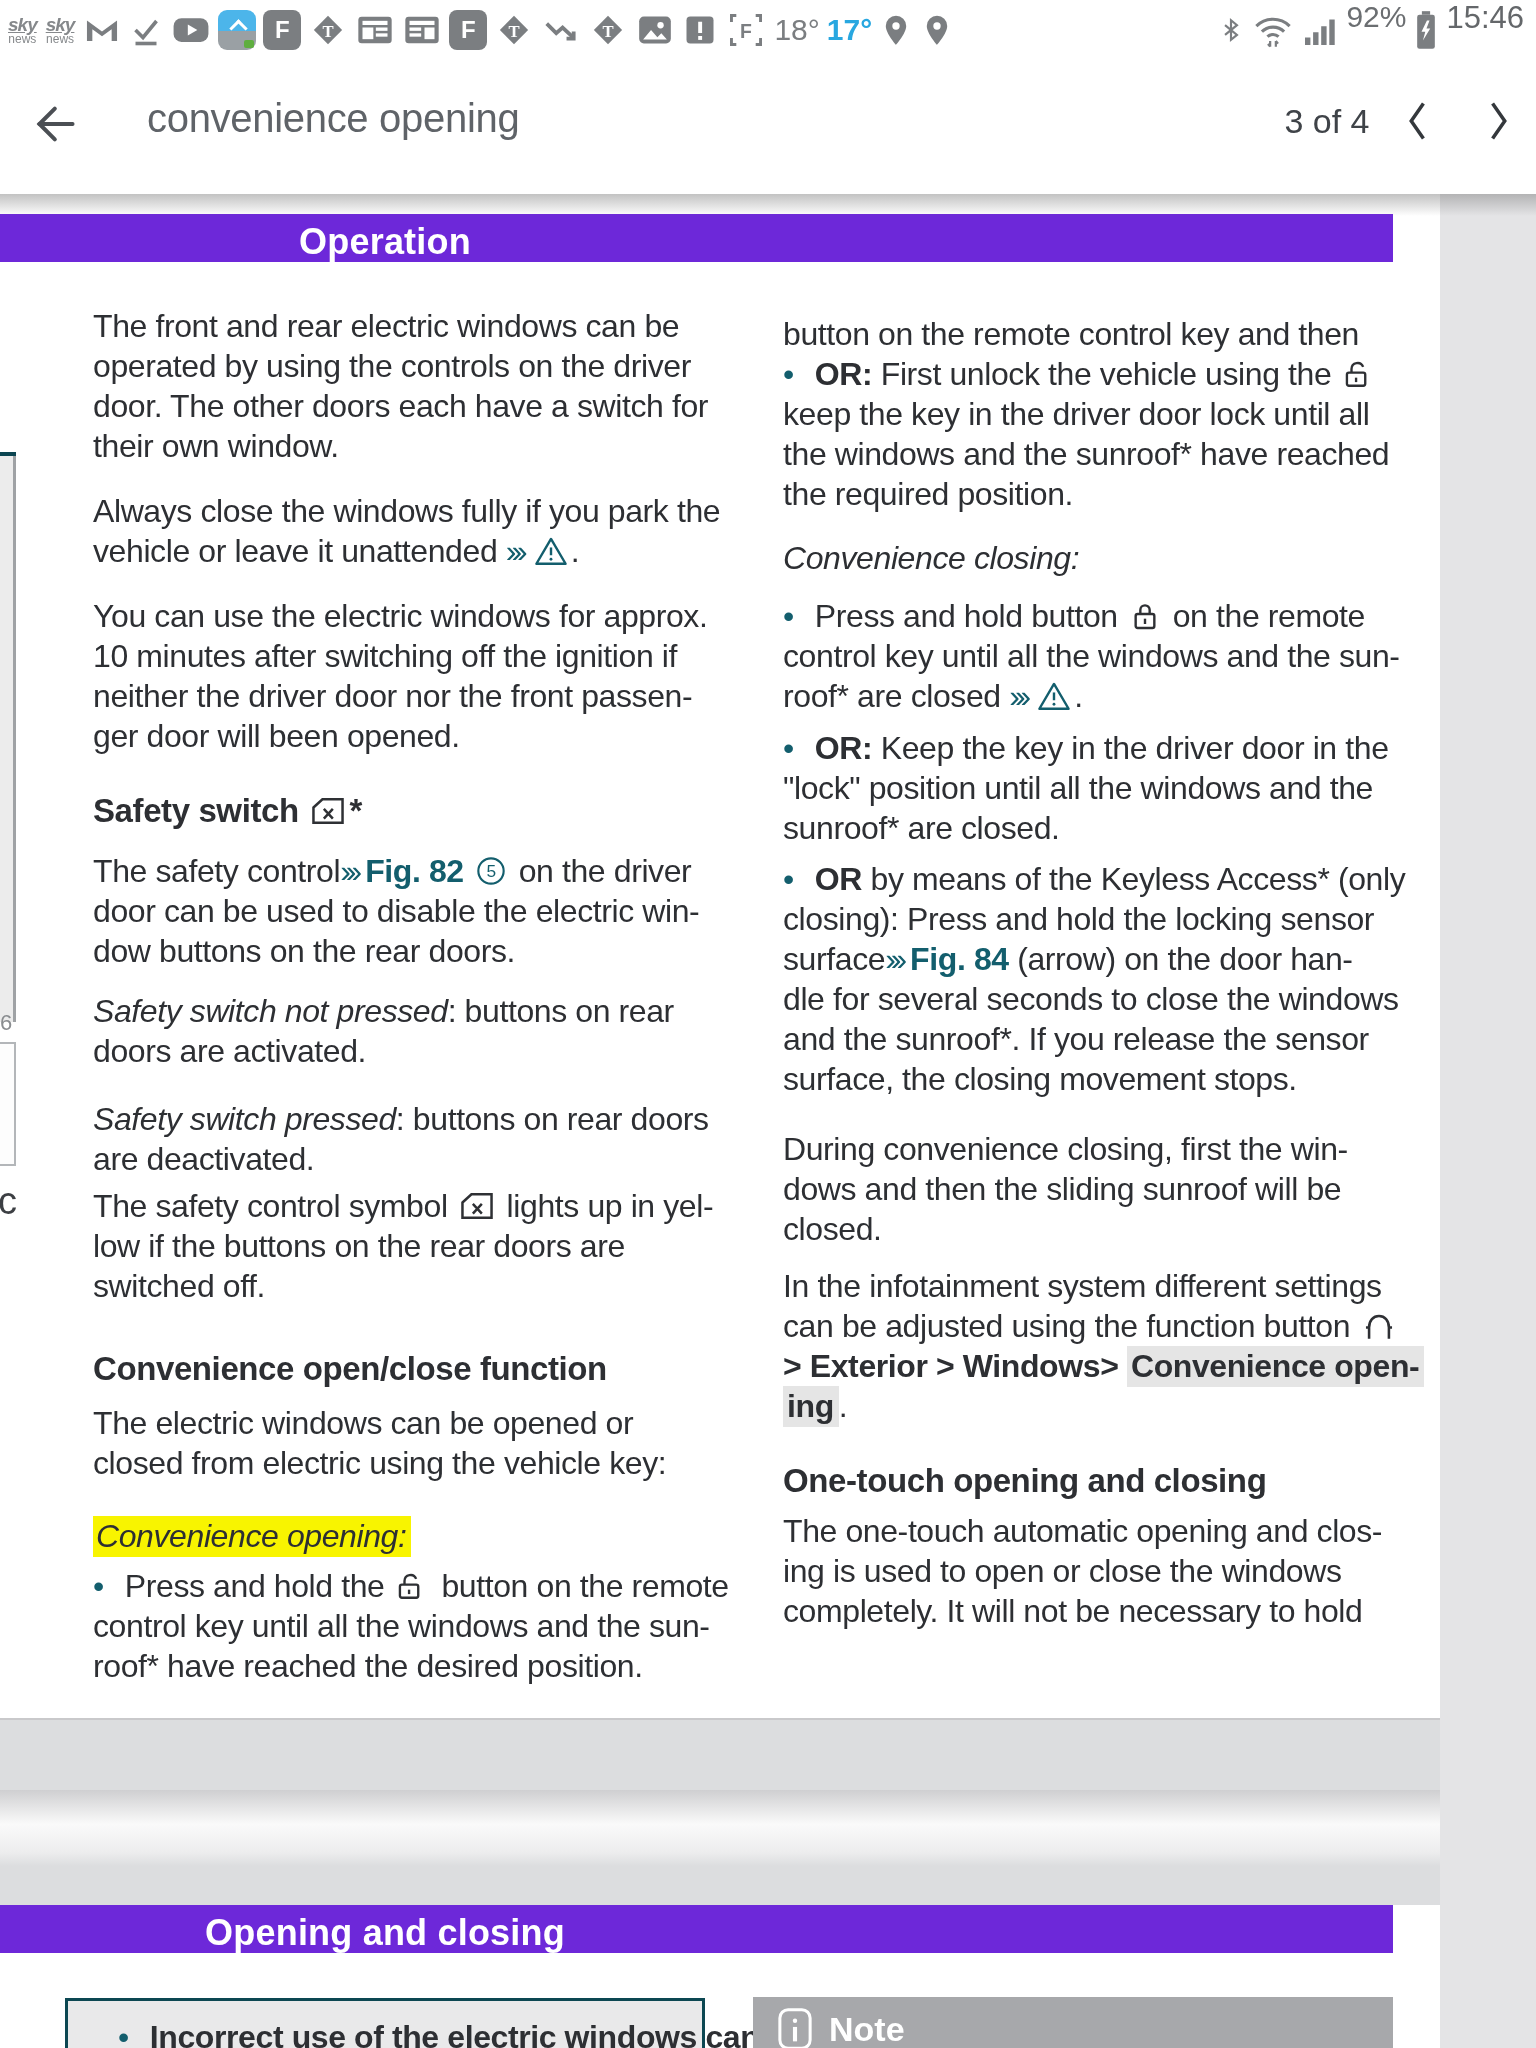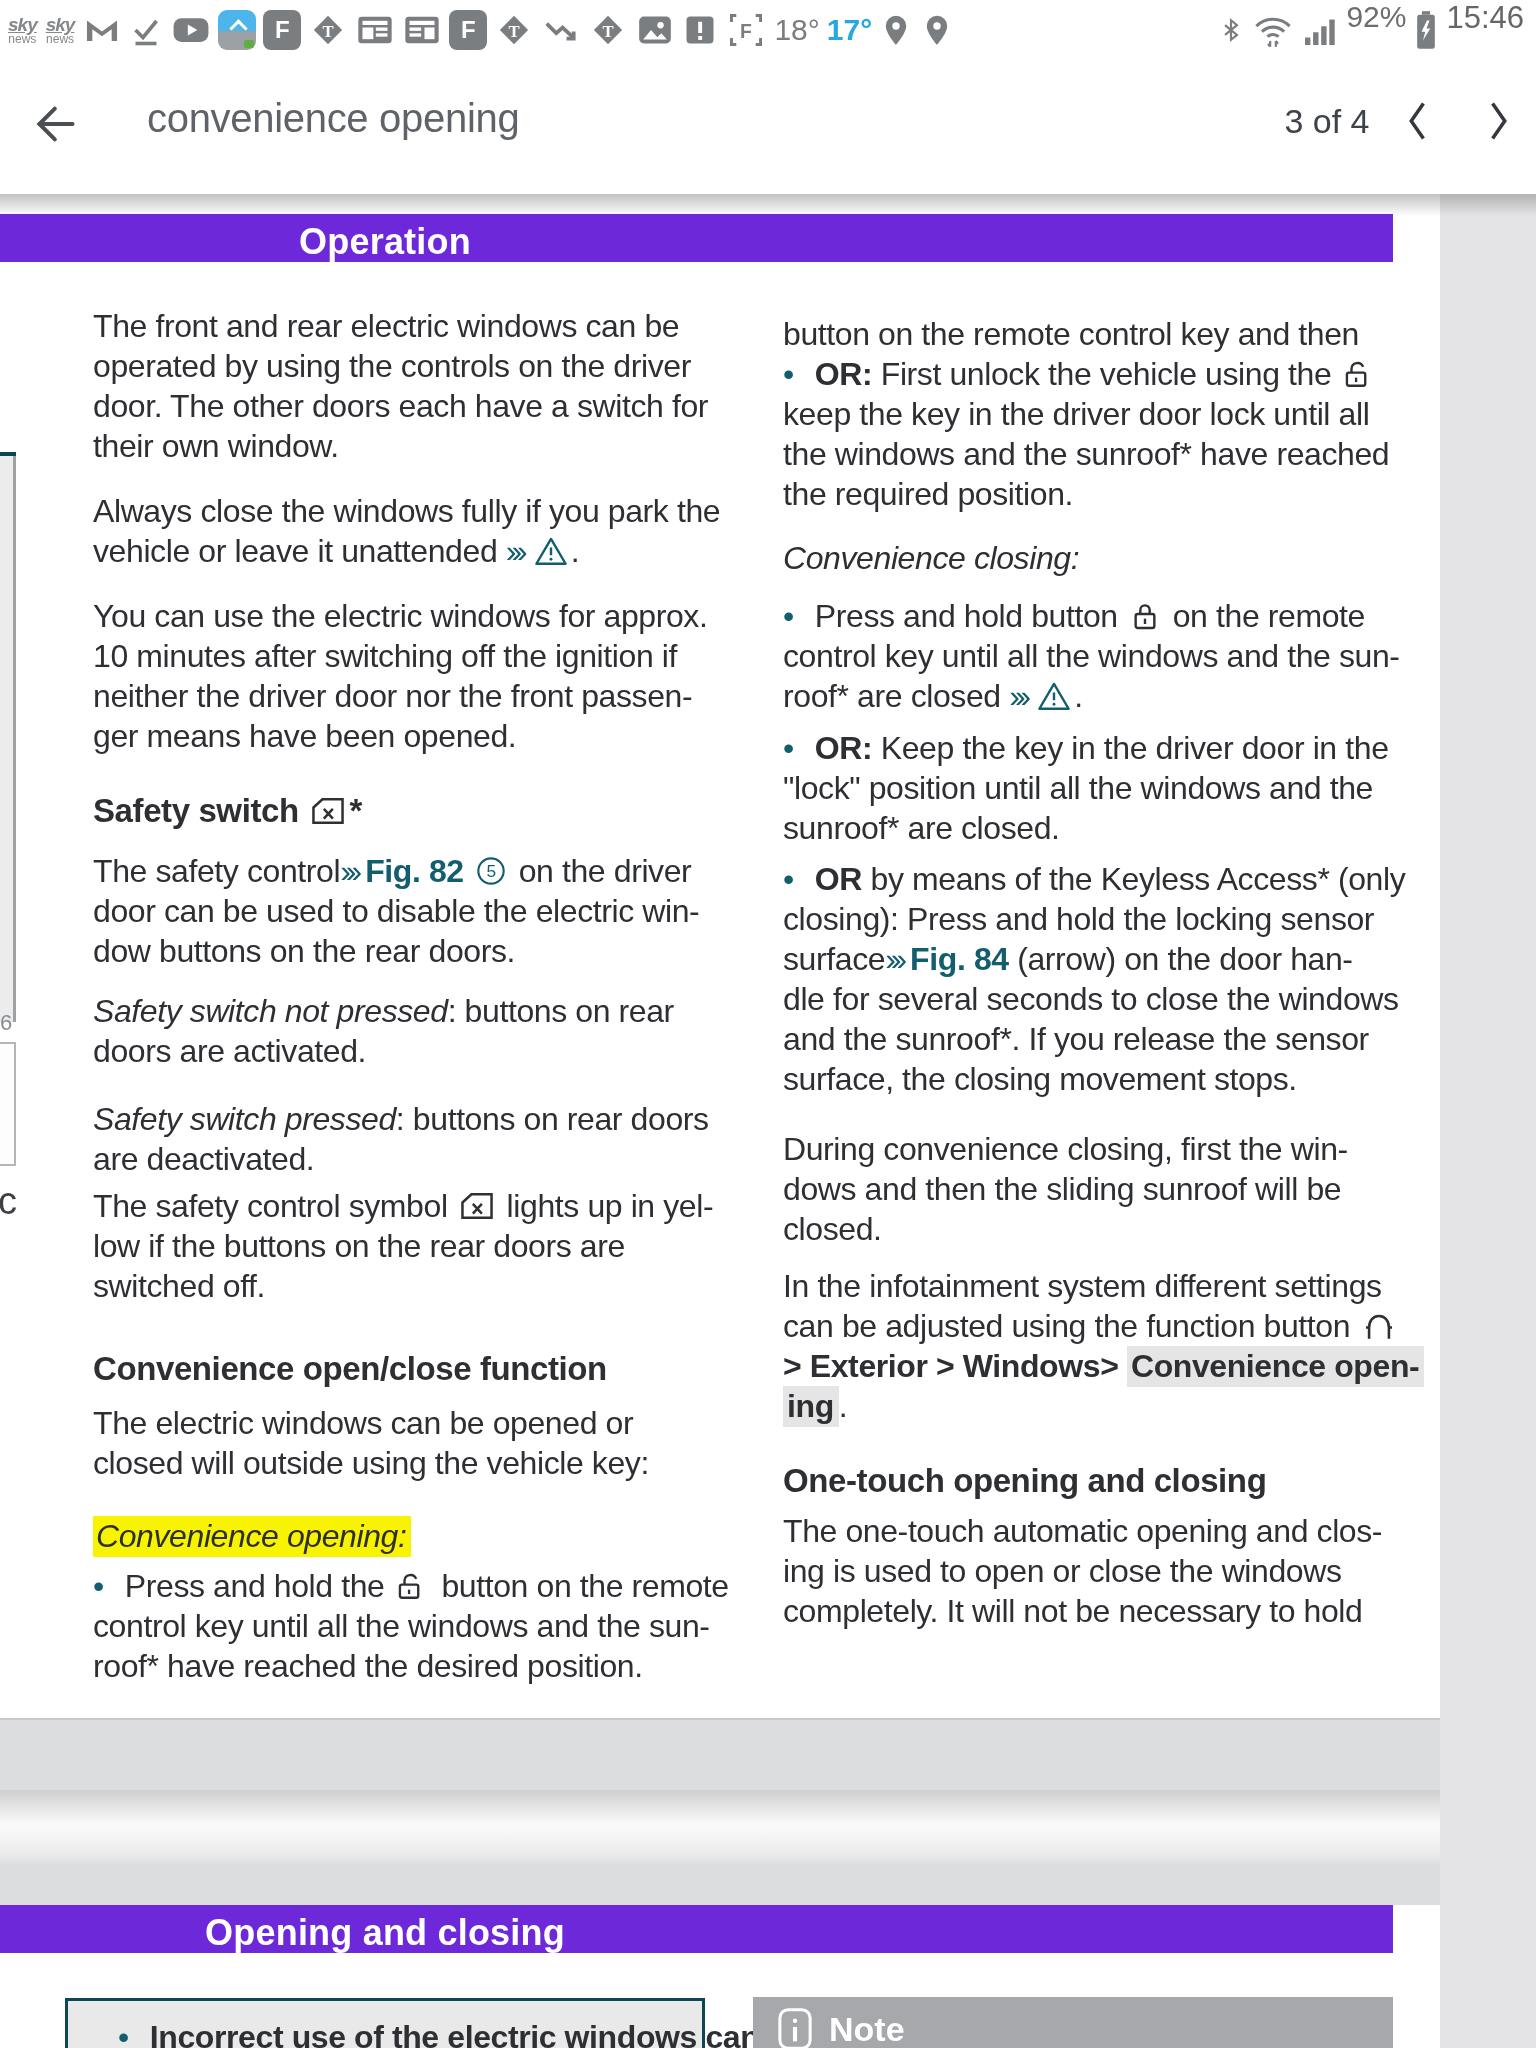--- a/index.html
+++ b/index.html
@@ -269,21 +269,21 @@
         <div class="t-line"><span>vehicle or leave it unattended </span><span class="sg-ch">›››</span><span class="icn"><svg width="34" height="32" viewBox="0 0 24 22" fill="none" stroke="#135e6d" stroke-width="1.7" stroke-linejoin="round">
               <path d="M12 2.5L22.3 20H1.7z"></path>
               <path d="M12 8.5v5.5"></path>
               <circle cx="12" cy="16.8" r="1" fill="#135e6d" stroke="none"></circle>
             </svg></span><span>.</span></div>
       </div>
     <div class="para" style="top:382px">
         <div class="t-line"><span>You can use the electric windows for approx.</span></div>
         <div class="t-line"><span>10 minutes after switching off the ignition if</span></div>
         <div class="t-line"><span>neither the driver door nor the front passen-</span></div>
-        <div class="t-line"><span>ger means have been opened.</span></div>
+        <div class="t-line"><span>ger door will been opened.</span></div>
       </div>
     <div class="para h" style="top:577px">
         <div class="t-line"><span>Safety switch </span><span class="icn"><svg width="36" height="32" viewBox="0 0 26 22" fill="none" stroke="#2e3034" stroke-width="1.8">
               <path d="M2.5 8.5L9 2.5h14.5v17H2.5z"></path>
               <path d="M10 9.5l6.5 7M16.5 9.5l-6.5 7"></path>
             </svg></span><span>*</span></div>
       </div>
     <div class="para" style="top:637px">
         <div class="t-line"><span>The safety control</span><span class="sg-ch">›››</span><span class="sg-tl sg-b">Fig. 82 </span><span class="icn"><svg width="32" height="32" viewBox="0 0 24 24" fill="none" stroke="#135e6d" stroke-width="1.6">
               <circle cx="12" cy="12" r="9.5"></circle>
@@ -306,21 +306,21 @@
               <path d="M10 9.5l6.5 7M16.5 9.5l-6.5 7"></path>
             </svg></span><span> lights up in yel-</span></div>
         <div class="t-line"><span>low if the buttons on the rear doors are</span></div>
         <div class="t-line"><span>switched off.</span></div>
       </div>
     <div class="para h" style="top:1135px">
         <div class="t-line"><span>Convenience open/close function</span></div>
       </div>
     <div class="para" style="top:1189px">
         <div class="t-line"><span>The electric windows can be opened or</span></div>
-        <div class="t-line"><span>closed will outside using the vehicle key:</span></div>
+        <div class="t-line"><span>closed from electric using the vehicle key:</span></div>
       </div>
     <div class="para" style="top:1302px">
         <div class="t-line"><span class="sg-hy sg-i">Convenience opening:</span></div>
       </div>
     <div class="para" style="top:1352px">
         <div class="t-line"><span class="sg-bl">•  </span><span>Press and hold the </span><span class="icn"><svg width="34" height="32" viewBox="0 0 26 24" fill="none" stroke="#2e3034" stroke-width="1.8">
               <rect x="3" y="11" width="14" height="10" rx="1.5"></rect>
               <path d="M6.5 11V8.2a4.6 4.6 0 0 1 8.9-1.6"></path>
               <path d="M10 14.8v3.4"></path>
             </svg></span><span> button on the remote</span></div>

